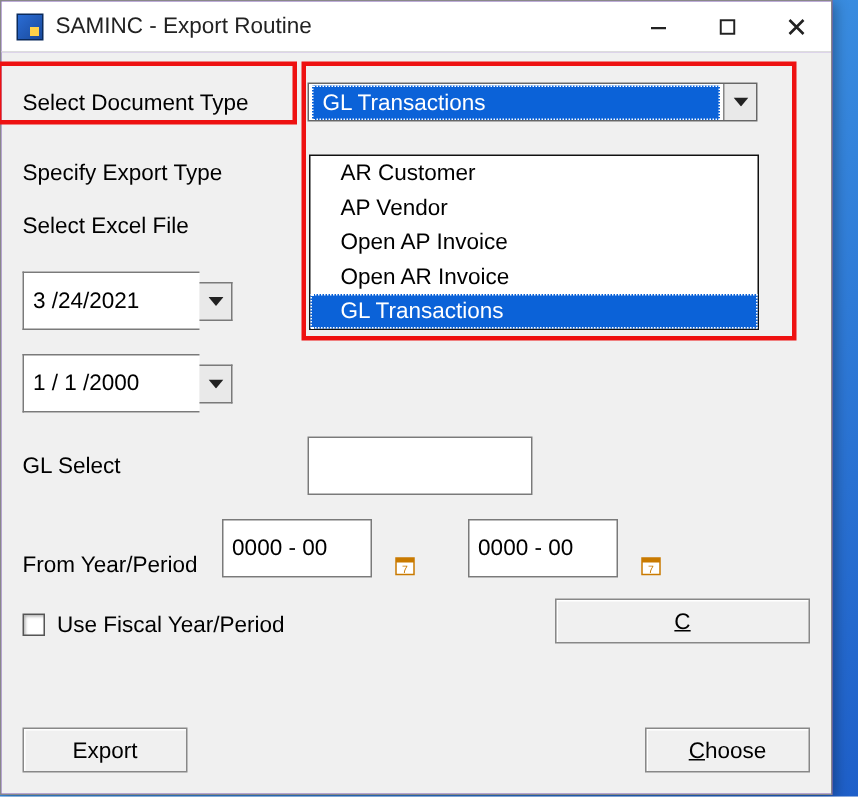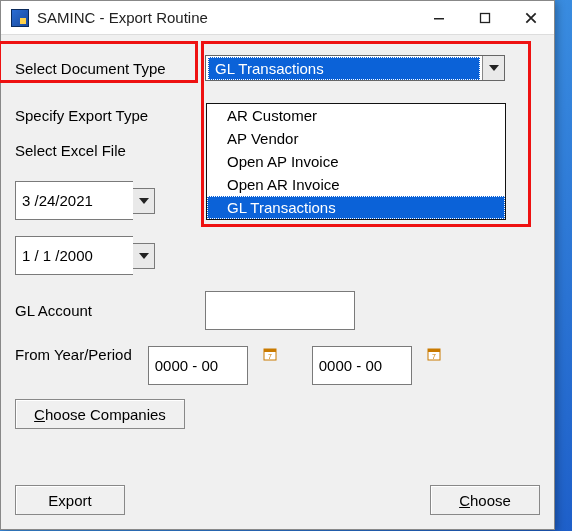--- a/index.html
+++ b/index.html
@@ -137,21 +137,21 @@
   .txtinput{ width:150px; }
   .periodinput{ width:100px; }
 
   .calicon{
     width:16px; height:16px; margin-left:4px;
     display:inline-flex; align-items:center; justify-content:center;
   }
   .calicon svg{width:14px;height:14px;}
 
   .periods{
-    display:flex; align-items:flex-start; gap:10px; margin-bottom:14px;
+    display:flex; align-items:flex-end; gap:10px; margin-bottom:14px;
   }
 
   .chk{ display:flex; align-items:center; gap:8px; font-size:15px; margin-top:4px;}
   .chkbox{
     width:15px; height:15px;
     background:#fff;
     border:1px solid #555;
     box-shadow: inset 1px 1px 2px rgba(0,0,0,.3);
   }
 
@@ -248,21 +248,21 @@
         <div class="dateinput">1 / 1 /2000</div>
         <div class="arrow">
           <svg viewBox="0 0 10 6">
               <path d="M0 0 L5 6 L10 0 Z" fill="#222"></path>
             </svg>
         </div>
       </div>
     </div>
 
     <div class="row">
-      <div class="lbl">GL Account</div>
+      <div class="lbl">GL Select</div>
       <div class="txtinput"></div>
     </div>
 
     <div class="periods">
       <span class="lbl small">From Year/Period</span>
       <div class="periodinput">0000 - 00</div>
       <span class="calicon">
         <svg viewBox="0 0 14 14">
             <rect x="1" y="2" width="12" height="11" fill="#fff" stroke="#c97a00"></rect>
             <rect x="1" y="2" width="12" height="3" fill="#c97a00"></rect>
@@ -274,23 +274,26 @@
       <span class="calicon">
         <svg viewBox="0 0 14 14">
             <rect x="1" y="2" width="12" height="11" fill="#fff" stroke="#c97a00"></rect>
             <rect x="1" y="2" width="12" height="3" fill="#c97a00"></rect>
             <text x="7" y="12" text-anchor="middle" font-size="7" fill="#c97a00">7</text>
           </svg>
       </span>
     </div>
 
     <div style="display:flex; justify-content:space-between; align-items:center;">
+      <div class="chk">
+        <span class="chkbox"></span>
+        <span>Use Fiscal Year/Period</span>
+      </div>
       <div class="btn" style="width:170px;">
         <span class="ul">C</span>
-          <span>hoose Companies</span>
       </div>
     </div>
 
     <div class="bottom">
       <div class="btn" style="width:110px;">
         <span>Export</span>
       </div>
       <div class="btn" style="width:110px;">
         <span class="ul">C</span>
           <span>hoose</span>

